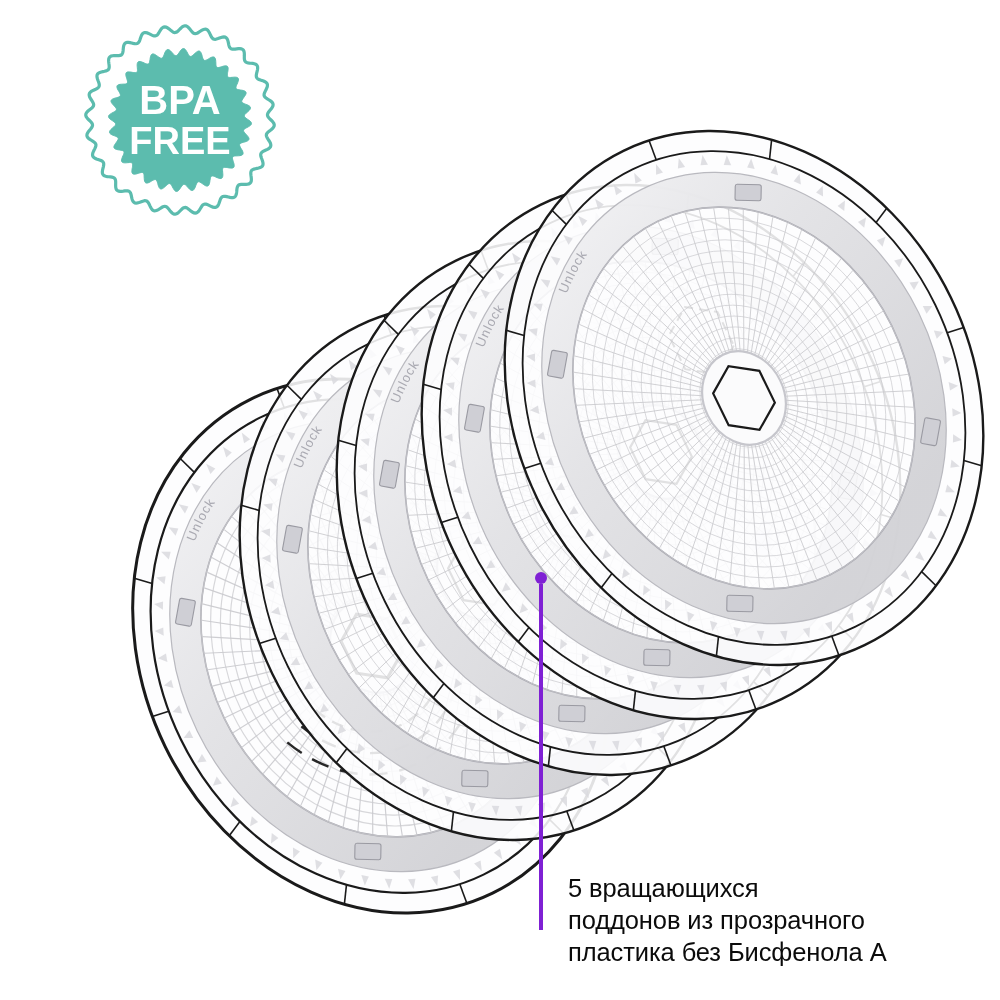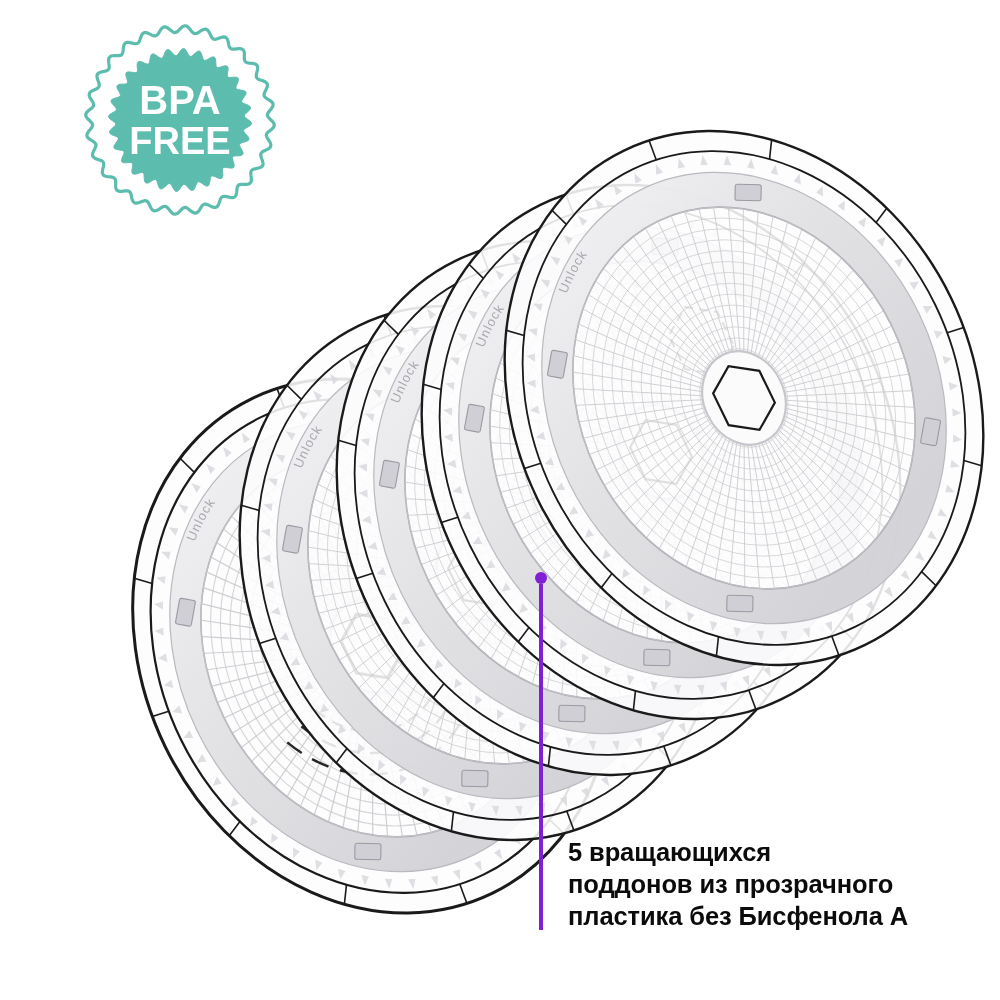--- a/index.html
+++ b/index.html
@@ -21,24 +21,24 @@
   .layer {
     position: absolute;
     top: 0;
     left: 0;
     width: 1000px;
     height: 1000px;
   }
   #caption {
     position: absolute;
     left: 568px;
-    top: 836px;
+    top: 872px;
     width: 410px;
     font-size: 25.5px;
-    font-weight: bold;
+    font-weight: normal;
     line-height: 1.26;
     color: #0b0b0b;
     letter-spacing: -0.1px;
     white-space: pre-line;
   }
 </style>
 </head>
 <body>
 
 <div id="stage">

